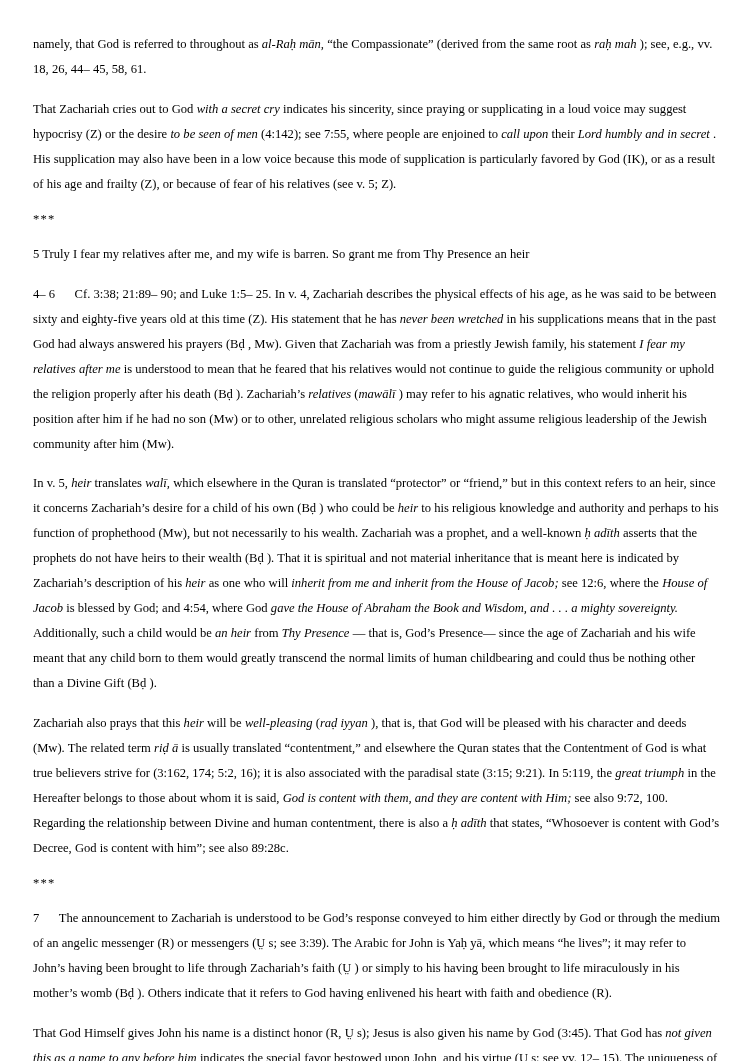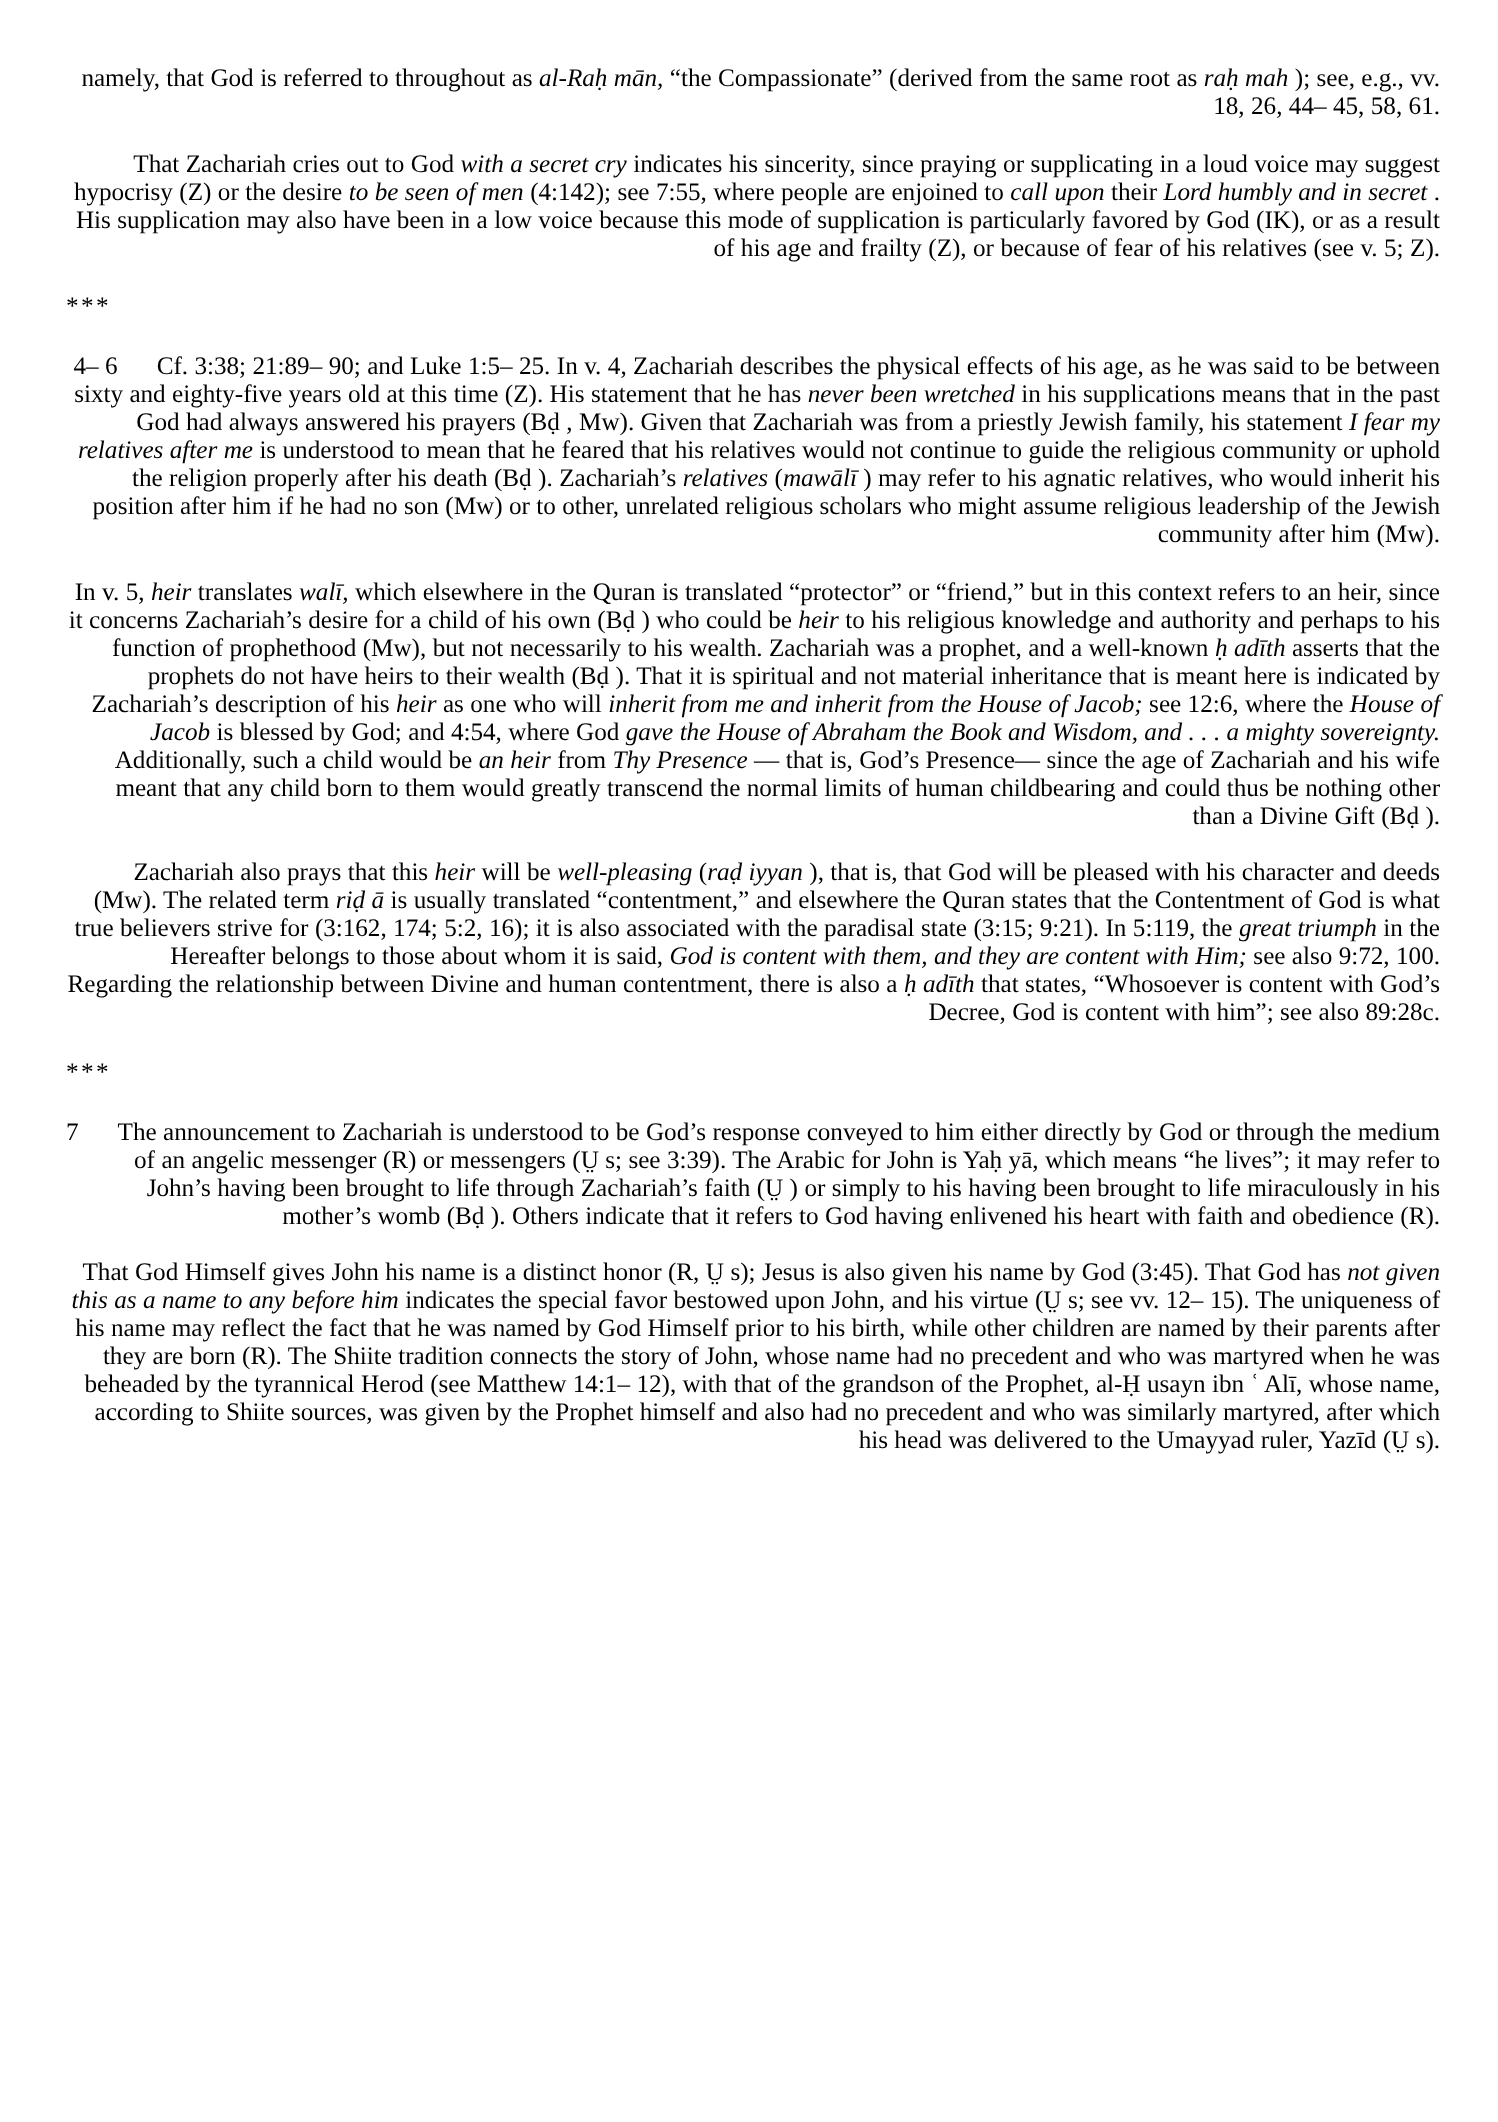--- a/index.html
+++ b/index.html
@@ -18,22 +18,22 @@
     position: relative;
     width: 749px;
     height: 1061px;
     box-sizing: border-box;
     padding: 32px 29px 0 33px;
     background: #ffffff;
     overflow: hidden;
   }
   .para {
     font-size: 12.6px;
-    line-height: 14px;
-    text-align: right;
+    line-height: 25px;
+    text-align: left;
     margin: 0 0 14.5px 0;
     letter-spacing: -0.02px;
     word-spacing: 0.1px;
   }
   .para.verse {
     margin-bottom: 14.5px;
   }
   .sep {
     font-size: 12.6px;
     line-height: 16.6px;
@@ -44,20 +44,21 @@
   .indent-gap { display: inline-block; width: 1.55em; }
 </style>
 </head>
 <body>
 
 <div class="page">
   <div id="content">
       <div class="para"><span>namely, that God is referred to throughout as </span><i>al-Raḥ mān,</i><span> “the Compassionate” (derived from the same root as </span><i>raḥ mah</i><span> ); see, e.g., vv. 18, 26, 44– 45, 58, 61.</span></div>
       <div class="para"><span>That Zachariah cries out to God </span><i>with a secret cry</i><span> indicates his sincerity, since praying or supplicating in a loud voice may suggest hypocrisy (Z) or the desire </span><i>to be seen of men</i><span> (4:142); see 7:55, where people are enjoined to </span><i>call upon</i><span> their </span><i>Lord humbly and in secret</i><span> . His supplication may also have been in a low voice because this mode of supplication is particularly favored by God (IK), or as a result of his age and frailty (Z), or because of fear of his relatives (see v. 5; Z).</span></div>
       <div class="sep"><span>***</span></div>
+      <div class="para verse"><span>5 Truly I fear my relatives after me, and my wife is barren. So grant me from Thy Presence an heir</span></div>
       <div class="para"><span>4– 6</span><span class="indent-gap"></span><span>Cf. 3:38; 21:89– 90; and Luke 1:5– 25. In v. 4, Zachariah describes the physical effects of his age, as he was said to be between sixty and eighty-five years old at this time (Z). His statement that he has </span><i>never been wretched</i><span> in his supplications means that in the past God had always answered his prayers (Bḍ , Mw). Given that Zachariah was from a priestly Jewish family, his statement </span><i>I fear my relatives after me</i><span> is understood to mean that he feared that his relatives would not continue to guide the religious community or uphold the religion properly after his death (Bḍ ). Zachariah’s </span><i>relatives</i><span> (</span><i>mawālī</i><span> ) may refer to his agnatic relatives, who would inherit his position after him if he had no son (Mw) or to other, unrelated religious scholars who might assume religious leadership of the Jewish community after him (Mw).</span></div>
       <div class="para"><span>In v. 5, </span><i>heir</i><span> translates </span><i>walī,</i><span> which elsewhere in the Quran is translated “protector” or “friend,” but in this context refers to an heir, since it concerns Zachariah’s desire for a child of his own (Bḍ ) who could be </span><i>heir</i><span> to his religious knowledge and authority and perhaps to his function of prophethood (Mw), but not necessarily to his wealth. Zachariah was a prophet, and a well-known </span><i>ḥ adīth</i><span> asserts that the prophets do not have heirs to their wealth (Bḍ ). That it is spiritual and not material inheritance that is meant here is indicated by Zachariah’s description of his </span><i>heir</i><span> as one who will </span><i>inherit from me and inherit from the House of Jacob;</i><span> see 12:6, where the </span><i>House of Jacob</i><span> is blessed by God; and 4:54, where God </span><i>gave the House of Abraham the Book and Wisdom, and . . . a mighty sovereignty.</i><span> Additionally, such a child would be </span><i>an heir</i><span> from </span><i>Thy Presence</i><span> — that is, God’s Presence— since the age of Zachariah and his wife meant that any child born to them would greatly transcend the normal limits of human childbearing and could thus be nothing other than a Divine Gift (Bḍ ).</span></div>
       <div class="para"><span>Zachariah also prays that this </span><i>heir</i><span> will be </span><i>well-pleasing</i><span> (</span><i>raḍ iyyan</i><span> ), that is, that God will be pleased with his character and deeds (Mw). The related term </span><i>riḍ ā</i><span> is usually translated “contentment,” and elsewhere the Quran states that the Contentment of God is what true believers strive for (3:162, 174; 5:2, 16); it is also associated with the paradisal state (3:15; 9:21). In 5:119, the </span><i>great triumph</i><span> in the Hereafter belongs to those about whom it is said, </span><i>God is content with them, and they are content with Him;</i><span> see also 9:72, 100. Regarding the relationship between Divine and human contentment, there is also a </span><i>ḥ adīth</i><span> that states, “Whosoever is content with God’s Decree, God is content with him”; see also 89:28c.</span></div>
       <div class="sep"><span>***</span></div>
       <div class="para"><span>7</span><span class="indent-gap"></span><span>The announcement to Zachariah is understood to be God’s response conveyed to him either directly by God or through the medium of an angelic messenger (R) or messengers (Ṳ s; see 3:39). The Arabic for John is Yaḥ yā, which means “he lives”; it may refer to John’s having been brought to life through Zachariah’s faith (Ṳ ) or simply to his having been brought to life miraculously in his mother’s womb (Bḍ ). Others indicate that it refers to God having enlivened his heart with faith and obedience (R).</span></div>
       <div class="para"><span>That God Himself gives John his name is a distinct honor (R, Ṳ s); Jesus is also given his name by God (3:45). That God has </span><i>not given this as a name to any before him</i><span> indicates the special favor bestowed upon John, and his virtue (Ṳ s; see vv. 12– 15). The uniqueness of his name may reflect the fact that he was named by God Himself prior to his birth, while other children are named by their parents after they are born (R). The Shiite tradition connects the story of John, whose name had no precedent and who was martyred when he was beheaded by the tyrannical Herod (see Matthew 14:1– 12), with that of the grandson of the Prophet, al-Ḥ usayn ibn ʿ Alī, whose name, according to Shiite sources, was given by the Prophet himself and also had no precedent and who was similarly martyred, after which his head was delivered to the Umayyad ruler, Yazīd (Ṳ s).</span></div>
     </div>
 </div>
 
 </body></html>

